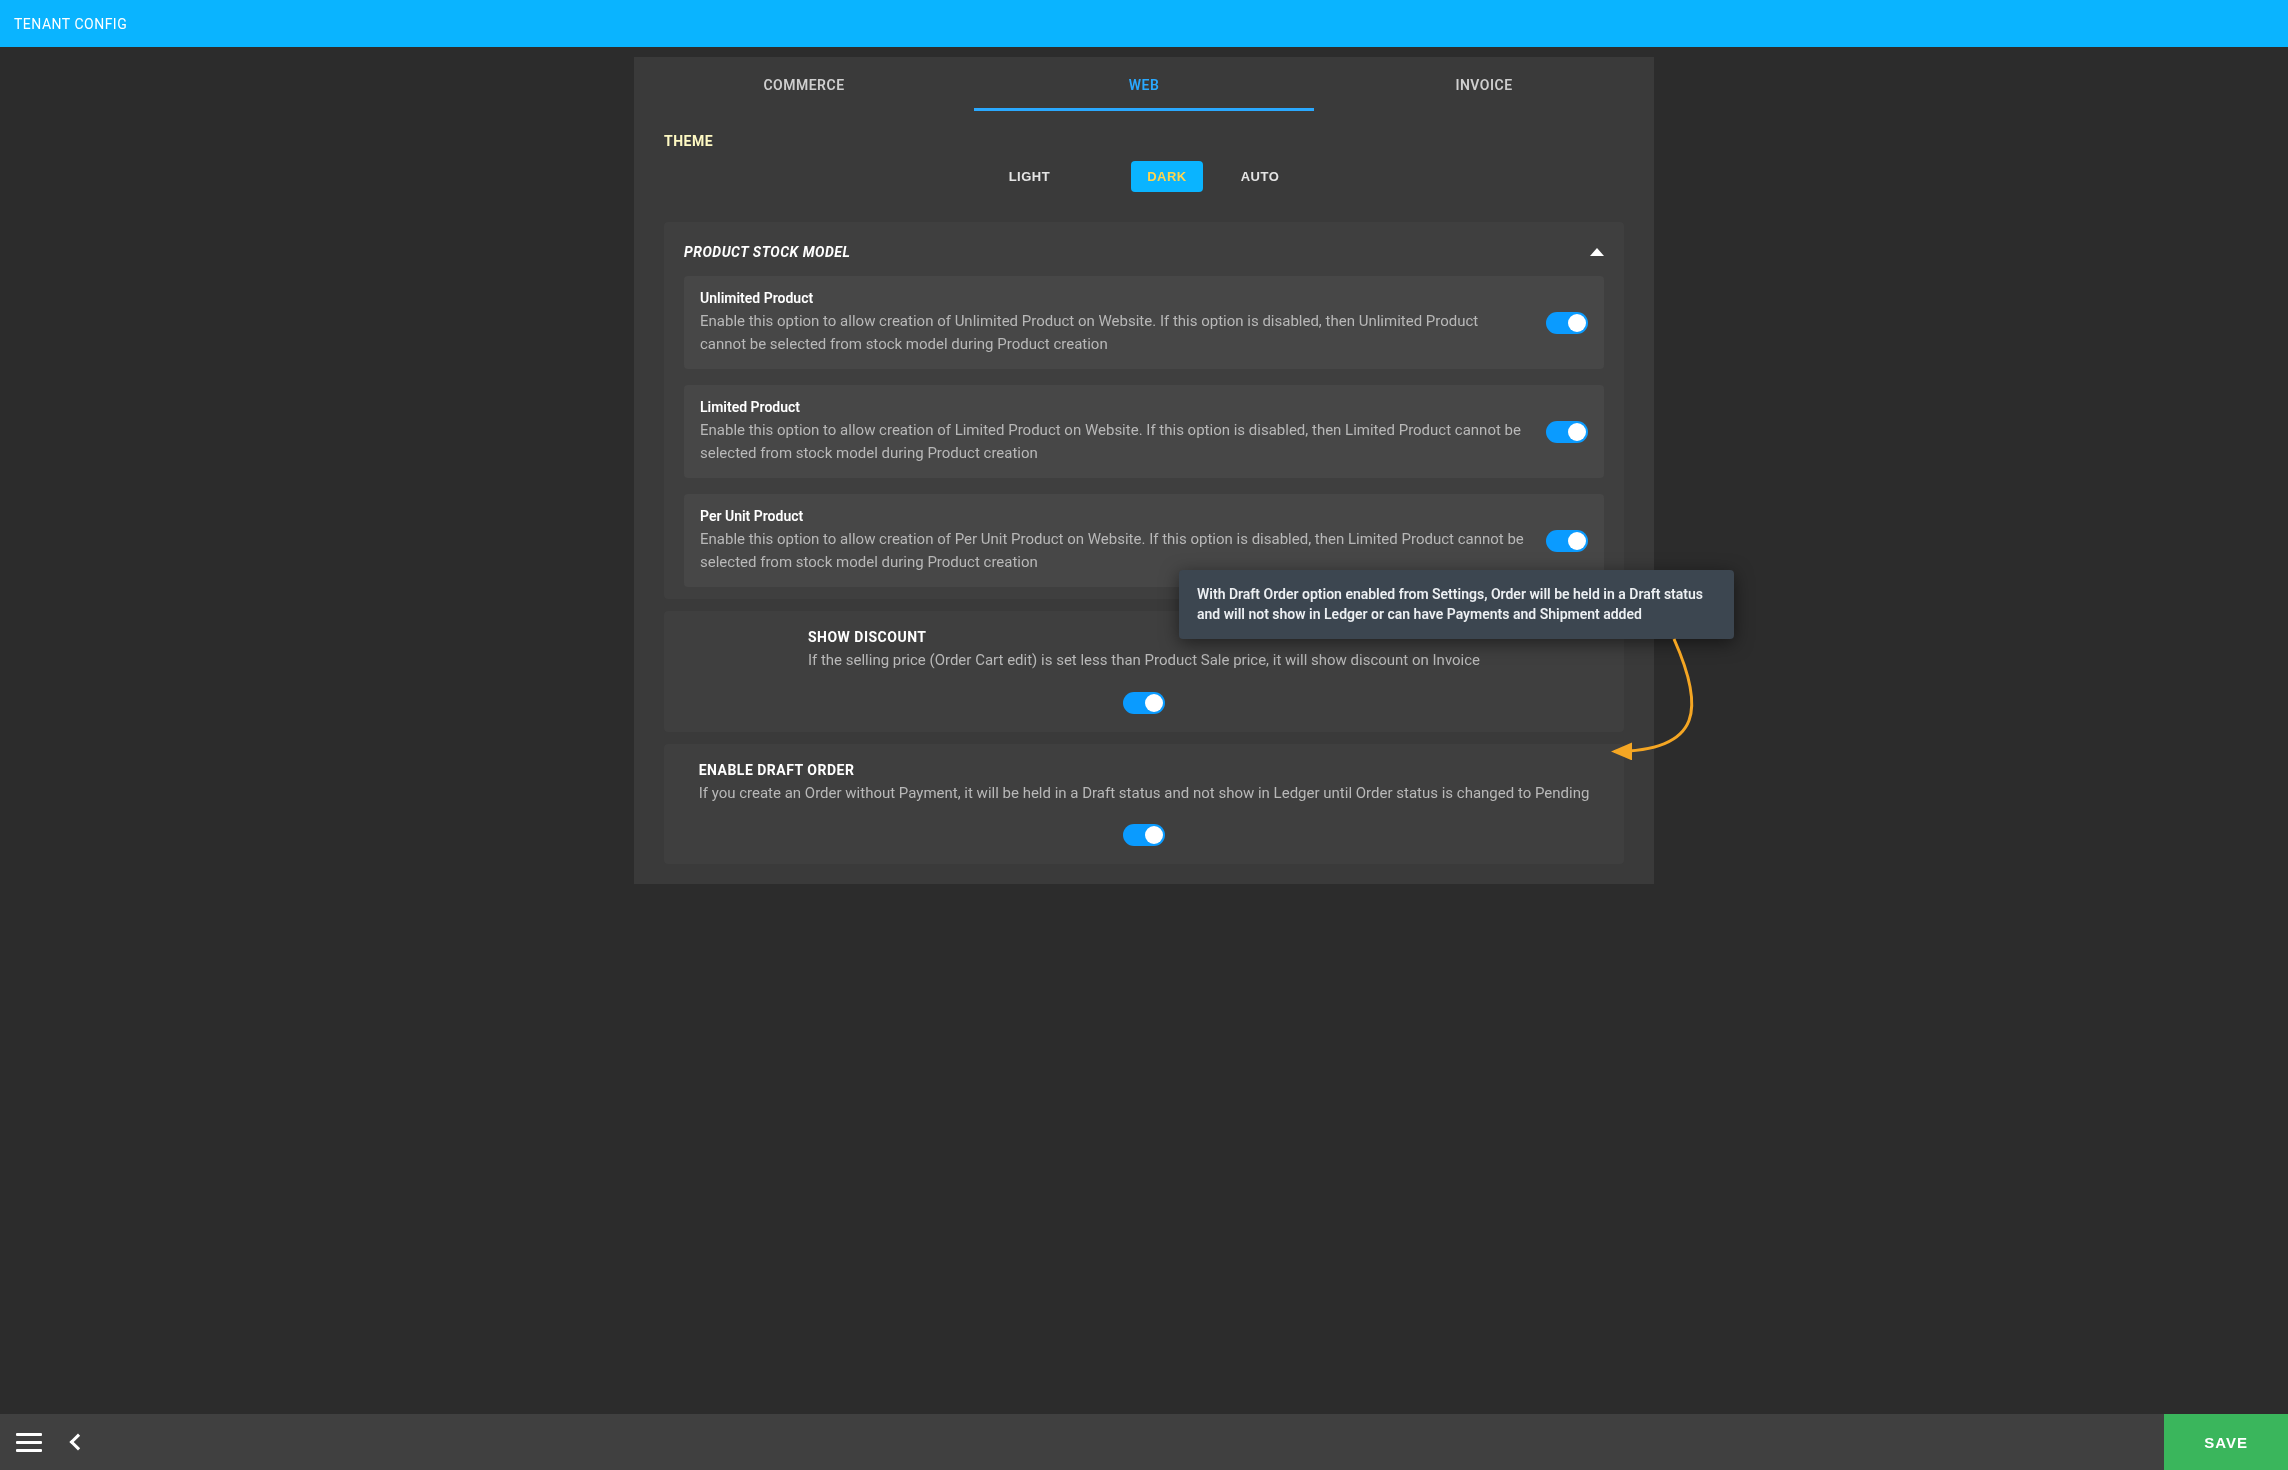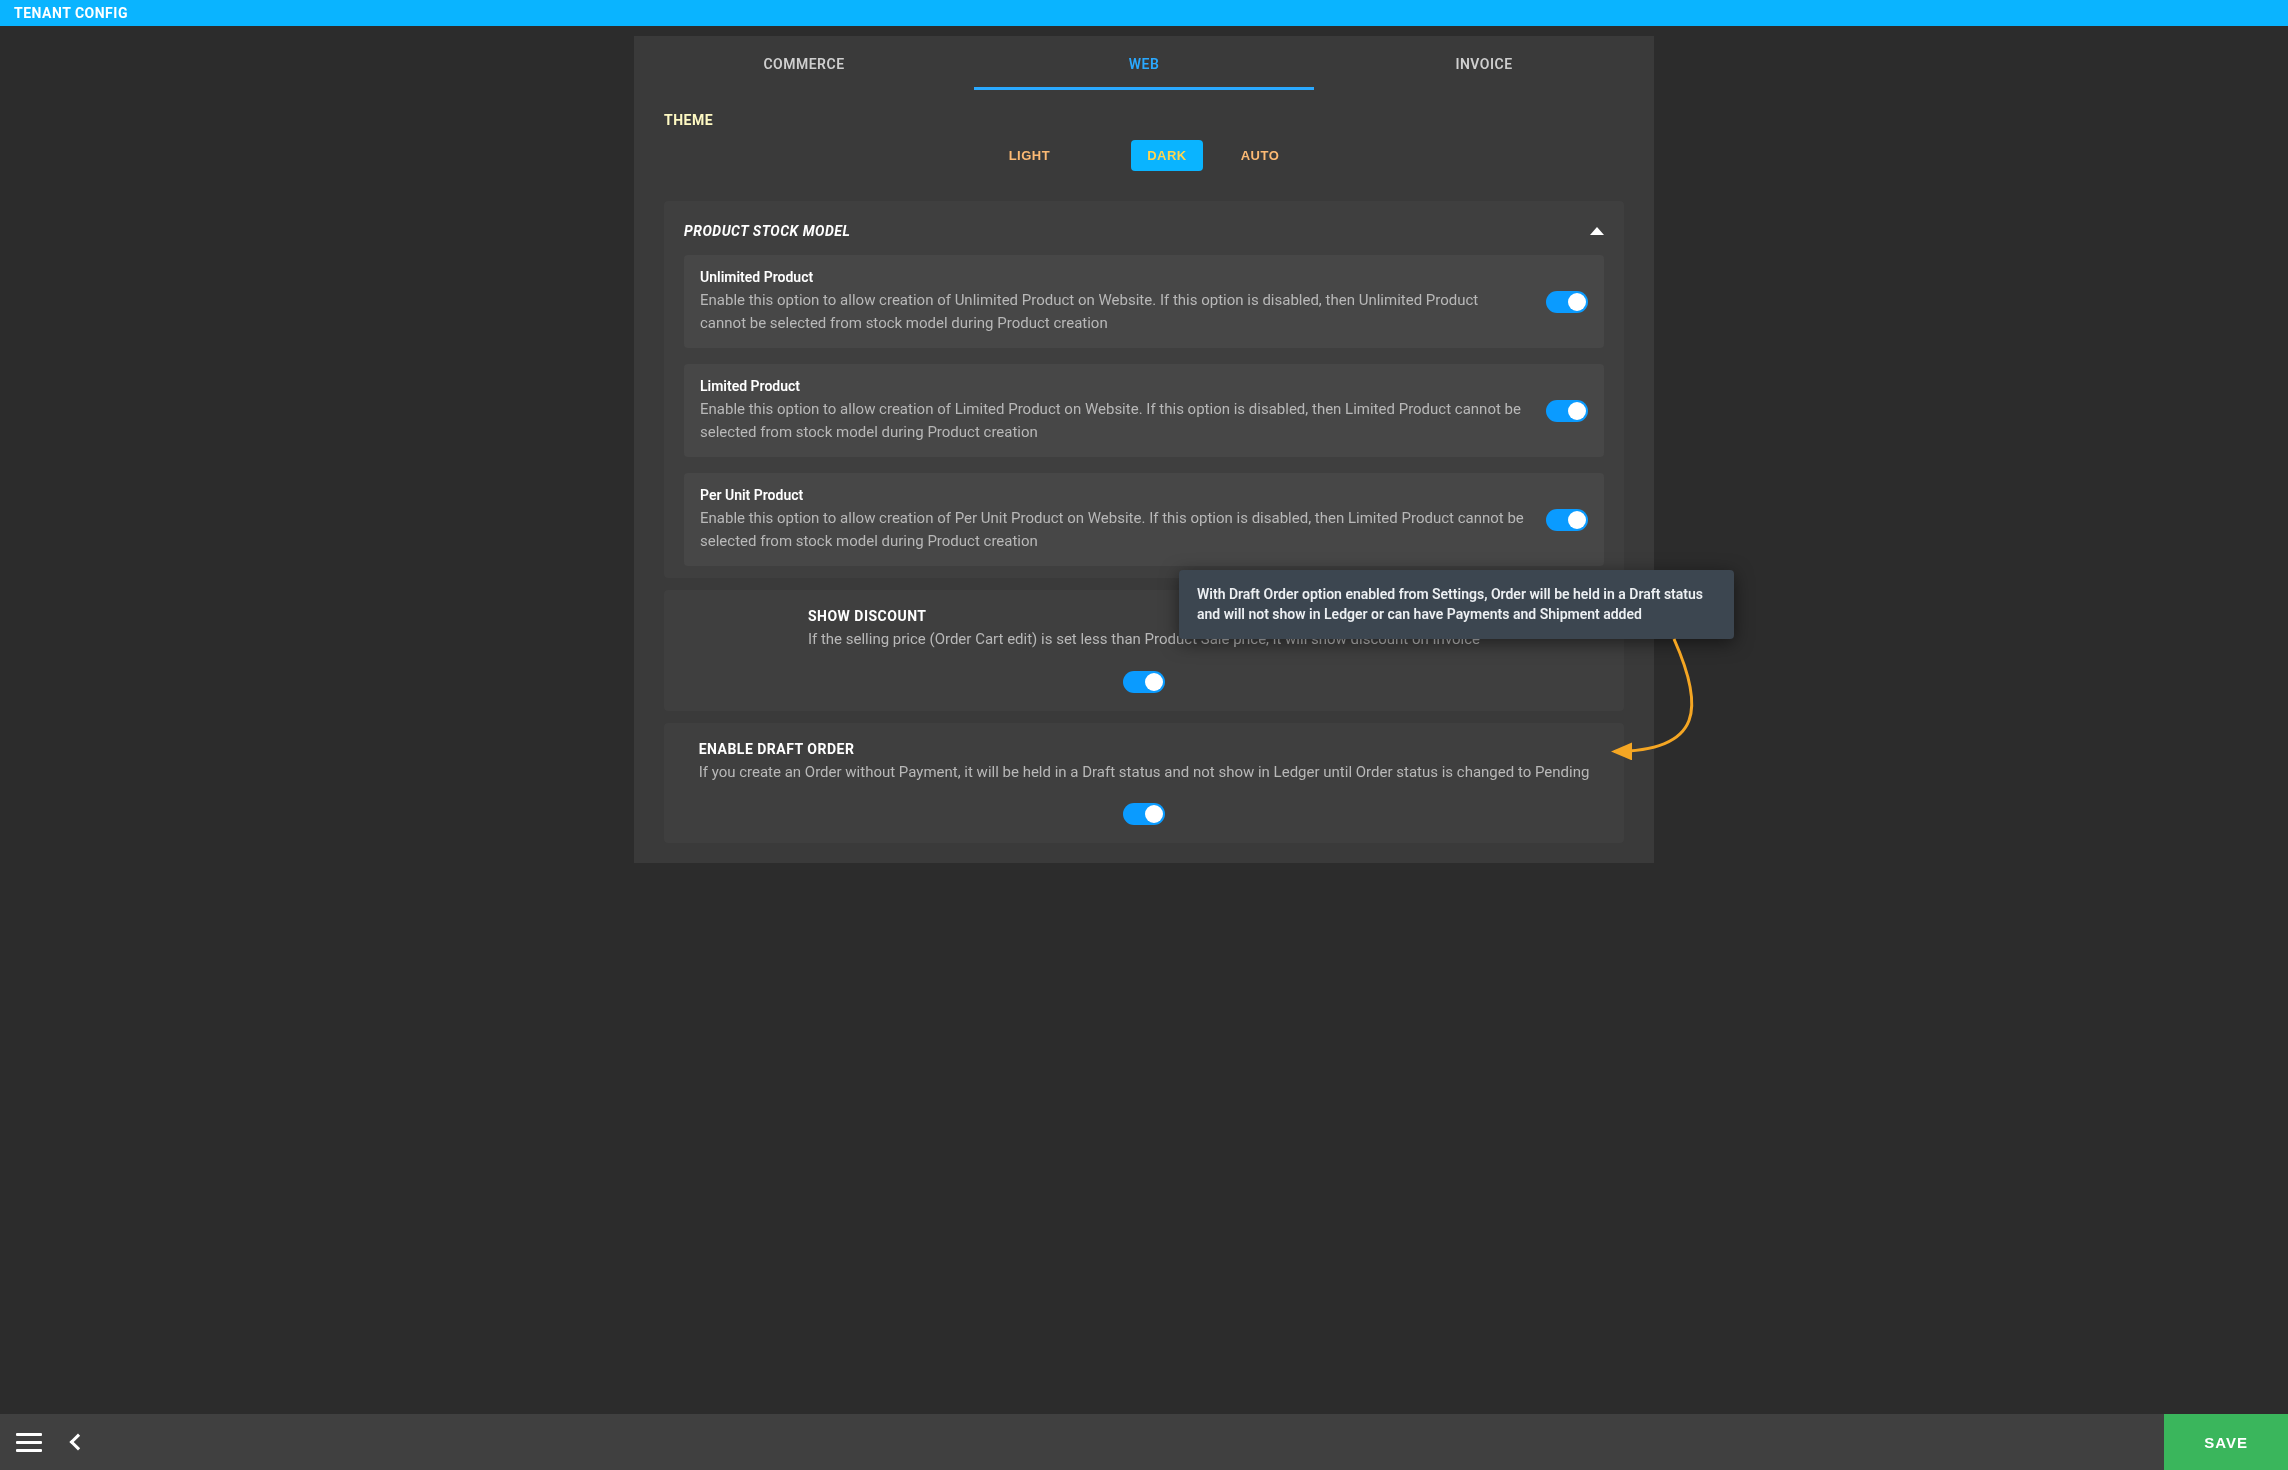--- a/index.html
+++ b/index.html
@@ -10,25 +10,25 @@
     html, body {
       font-family: -apple-system, BlinkMacSystemFont, "Segoe UI", Roboto, Helvetica, Arial, sans-serif;
       background: #2c2c2c;
       color: #e0e0e0;
       height: 100%;
       width: 100%;
     }
     .header {
       background: #0ab4ff;
       color: #fff;
-      font-weight: 700;
+      font-weight: 400;
       font-size: 14px;
       letter-spacing: 0.5px;
       padding: 10px 14px;
-      height: 26px;
+      height: 47px;
       display: flex;
       align-items: center;
     }
     .page {
       display: flex;
       justify-content: center;
       padding: 10px 0 70px 0;
     }
     .panel {
       width: 1020px;
@@ -77,21 +77,21 @@
     .theme-row {
       display: flex;
       justify-content: center;
       gap: 22px;
       align-items: center;
       margin-bottom: 30px;
     }
     .theme-btn {
       background: transparent;
       border: none;
-      color: #fdba74;
+      color: #e5e5e5;
       font-weight: 700;
       font-size: 13px;
       letter-spacing: 0.5px;
       padding: 8px 16px;
       border-radius: 4px;
       cursor: pointer;
     }
     .theme-btn.active {
       background: #0ab4ff;
       color: #ffd54f;

